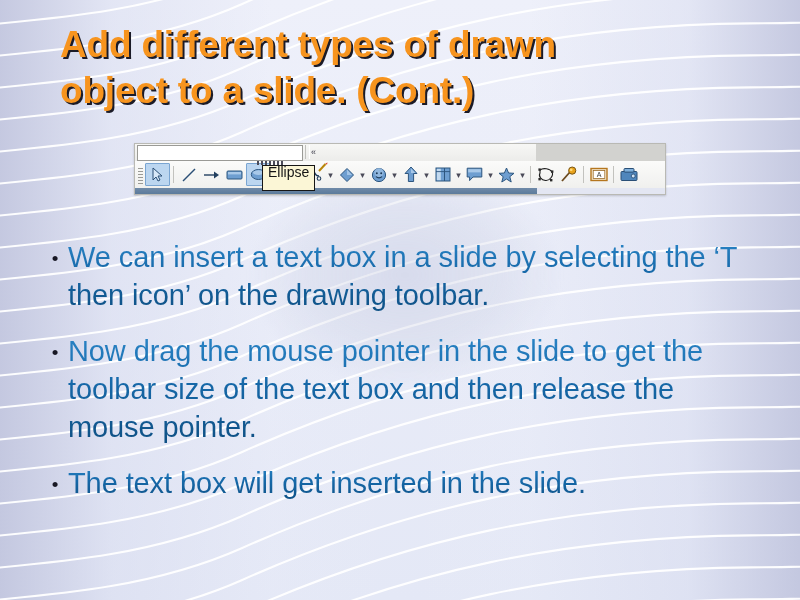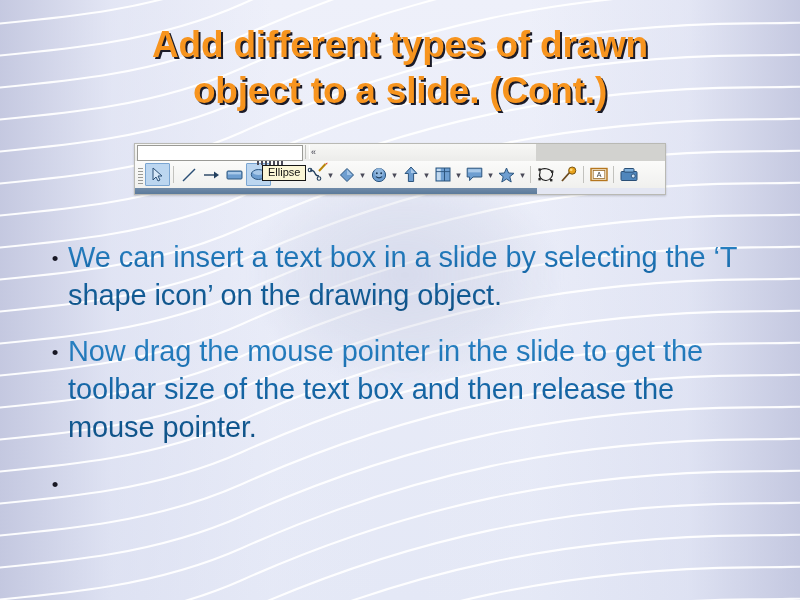--- a/index.html
+++ b/index.html
@@ -48,21 +48,21 @@
     filter: blur(3px);
     pointer-events: none;
   }
 
   
   #title {
     position: absolute;
     left: 60px;
     top: 22px;
     width: 680px;
-    text-align: center;
+    text-align: left;
     font-size: 37px;
     font-weight: bold;
     line-height: 1.24;
     color: #F7941E;
     text-shadow: 2px 2px 0 #1b1b28;
     letter-spacing: -0.2px;
     white-space: pre-line;
   }
 
   
@@ -177,22 +177,22 @@
     flex: 0 0 auto;
   }
 
   
   #tooltip-ellipse {
     position: absolute;
     left: 127px;
     top: 21px;
     background: #fbf6d6;
     border: 1px solid #161616;
-    padding: 1px 5px 2px 5px;
-    font-size: 11px;
+    padding: 1px 5px 12px 5px;
+    font-size: 14px;
     line-height: 11px;
     color: #141414;
     font-family: "Liberation Sans", sans-serif;
     z-index: 6;
     white-space: nowrap;
   }
   
   #tooltip-marks {
     position: absolute;
     left: 122px;
@@ -465,27 +465,28 @@
       <line x1="2" y1="10" x2="8.5" y2="3" stroke="#b8860b" stroke-width="2"></line>
       <polygon points="8.2,2.4 10.6,1.4 10,3.8" fill="#d94a32"></polygon>
     </svg>
     <div id="tooltip-ellipse">Ellipse</div>
   </div>
 
   <div id="body-list">
 
     <div class="bullet-row">
       <div class="bullet-mark">•</div>
-      <div class="bullet-text">We can insert a text box in a slide by selecting the ‘T shape icon’ on the drawing object.</div>
+      <div class="bullet-text">We can insert a text box in a slide by selecting the ‘T then icon’ on the drawing toolbar.</div>
     </div>
 
     <div class="bullet-row">
       <div class="bullet-mark">•</div>
       <div class="bullet-text">Now drag the mouse pointer in the slide to get the toolbar size of the text box and then release the mouse pointer.</div>
     </div>
 
     <div class="bullet-row">
       <div class="bullet-mark">•</div>
+      <div class="bullet-text">The text box will get inserted in the slide.</div>
     </div>
 
   </div>
 
 </div>
 
 </body></html>

